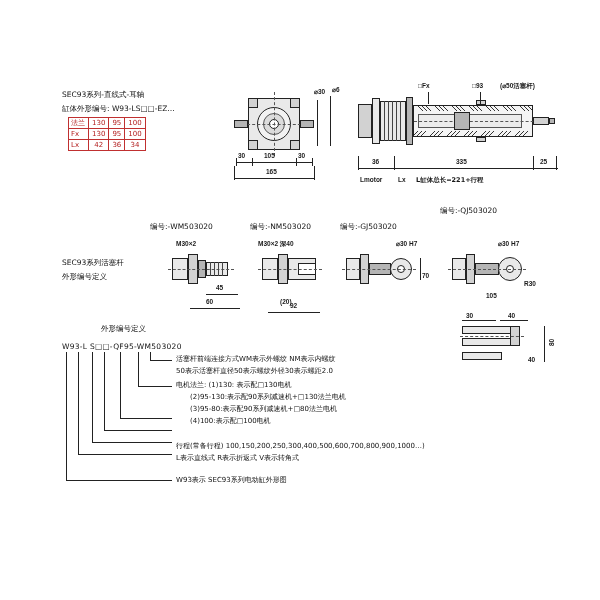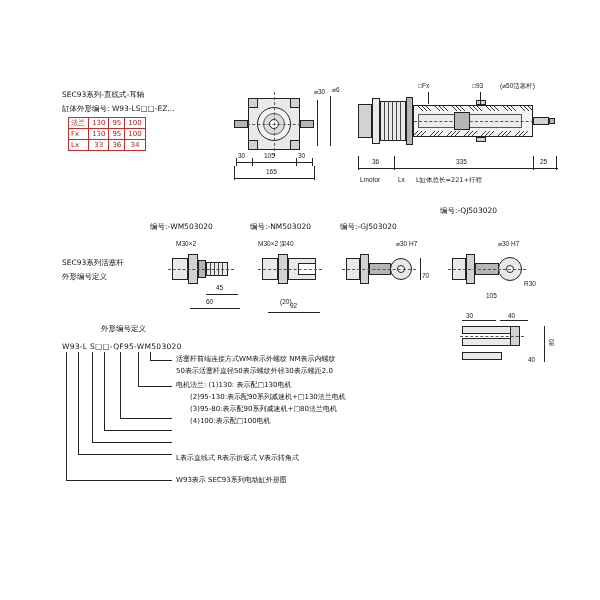--- a/index.html
+++ b/index.html
@@ -69,21 +69,21 @@
     text-align: center;
     height: 10px;
     font-family: "DejaVu Sans", sans-serif;
   }
   table.flange td.lbl { text-align: left; padding-left: 2px; }
   .note-line { font-size: 7px; white-space: nowrap; }
   .codebox {
     font-size: 7.5px;
     letter-spacing: 0.3px;
   }
-  .dimtxt { font-size: 6.5px; }
+  .dimtxt { font-size: 6.5px; font-weight: bold; }
   .rot90 {
     transform: rotate(-90deg);
     transform-origin: left top;
     white-space: nowrap;
   }
 </style>
 </head>
 <body>
 
 <div id="sheet">
@@ -100,21 +100,21 @@
       <td>100</td>
     </tr>
     <tr>
       <td class="lbl">Fx</td>
       <td>130</td>
       <td>95</td>
       <td>100</td>
     </tr>
     <tr>
       <td class="lbl">Lx</td>
-      <td>33</td>
+      <td>42</td>
       <td>36</td>
       <td>34</td>
     </tr>
   </tbody>
     </table>
 
   <div class="abs" style="left:240px; top:90px; width:72px; height:66px;">
 
     <div class="abs box fill-l" style="left:8px; top:8px; width:52px; height:52px;"></div>
 
@@ -297,16 +297,17 @@
   <div class="abs hln ln" style="left:92px; top:442px; width:80px;"></div>
   <div class="abs hln ln" style="left:78px; top:454px; width:94px;"></div>
   <div class="abs hln ln" style="left:66px; top:480px; width:106px;"></div>
 
   <div class="abs txt txt-cn note-line" style="left:176px; top:355px;">活塞杆前端连接方式WM表示外螺纹 NM表示内螺纹</div>
   <div class="abs txt txt-cn note-line" style="left:176px; top:367px;">50表示活塞杆直径50表示螺纹外径30表示螺距2.0</div>
   <div class="abs txt txt-cn note-line" style="left:176px; top:381px;">电机法兰: (1)130: 表示配□130电机</div>
   <div class="abs txt txt-cn note-line" style="left:190px; top:393px;">(2)95-130:表示配90系列减速机+□130法兰电机</div>
   <div class="abs txt txt-cn note-line" style="left:190px; top:405px;">(3)95-80:表示配90系列减速机+□80法兰电机</div>
   <div class="abs txt txt-cn note-line" style="left:190px; top:417px;">(4)100:表示配□100电机</div>
+  <div class="abs txt txt-cn note-line" style="left:176px; top:442px;">行程(常备行程) 100,150,200,250,300,400,500,600,700,800,900,1000…)</div>
   <div class="abs txt txt-cn note-line" style="left:176px; top:454px;">L表示直线式 R表示折返式 V表示转角式</div>
   <div class="abs txt txt-cn note-line" style="left:176px; top:476px;">W93表示 SEC93系列电动缸外形图</div>
 
 </div>
 
 </body></html>

